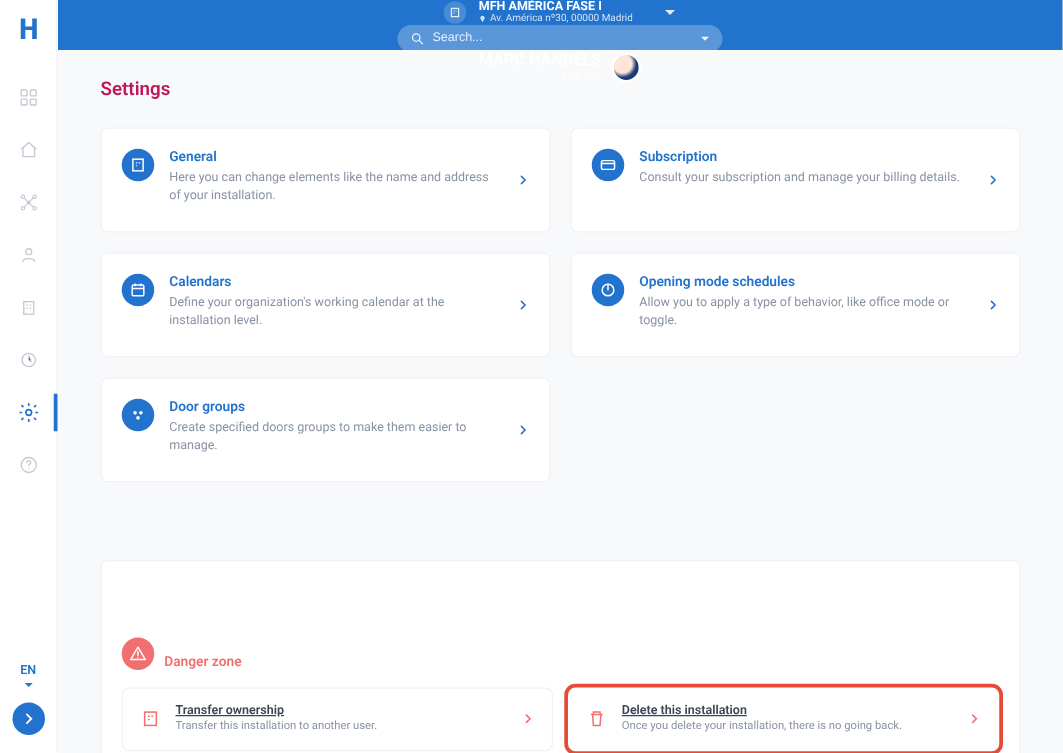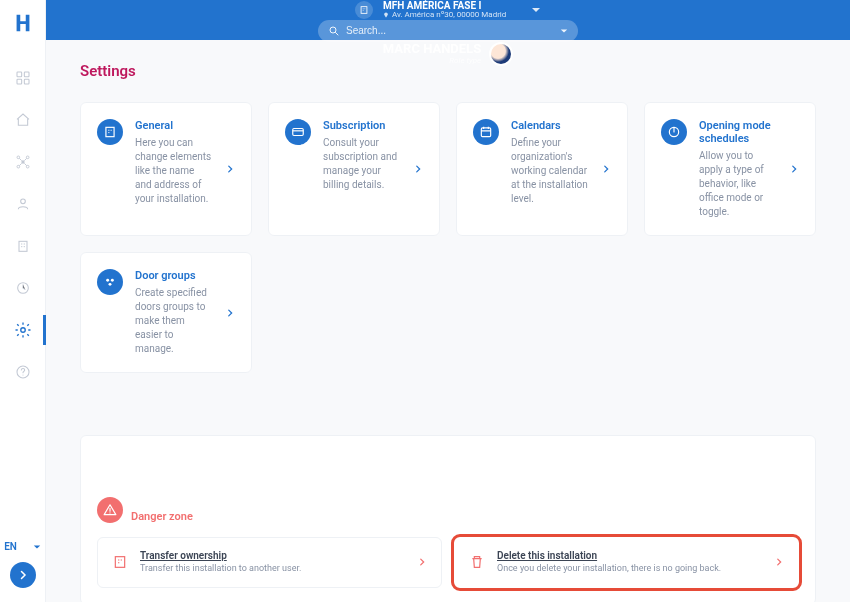--- a/index.html
+++ b/index.html
@@ -67,22 +67,23 @@
       align-items: center;
       gap: 10px;
       padding-bottom: 14px;
     }
     .lang-sel {
       font-size: 10px;
       font-weight: 600;
       color: #2273ce;
       display: flex;
       align-items: center;
-      gap: 16px;
+      gap: 2px;
       cursor: pointer;
+      flex-direction: column;
     }
     .round-btn {
       width: 26px;
       height: 26px;
       border-radius: 50%;
       background: #2273ce;
       color: #fff;
       display: flex;
       align-items: center;
       justify-content: center;
@@ -200,21 +201,21 @@
       overflow-y: auto;
     }
     .page-title {
       font-size: 15px;
       font-weight: 600;
       color: #be185d;
       margin-bottom: 22px;
     }
     .cards-grid {
       display: grid;
-      grid-template-columns: 1fr 1fr 1fr 1fr;
+      grid-template-columns: 1fr 1fr;
       gap: 16px;
       margin-bottom: 62px;
     }
     .card {
       background: #fff;
       border: 1px solid #eef1f5;
       border-radius: 6px;
       padding: 16px;
       display: flex;
       align-items: flex-start;

